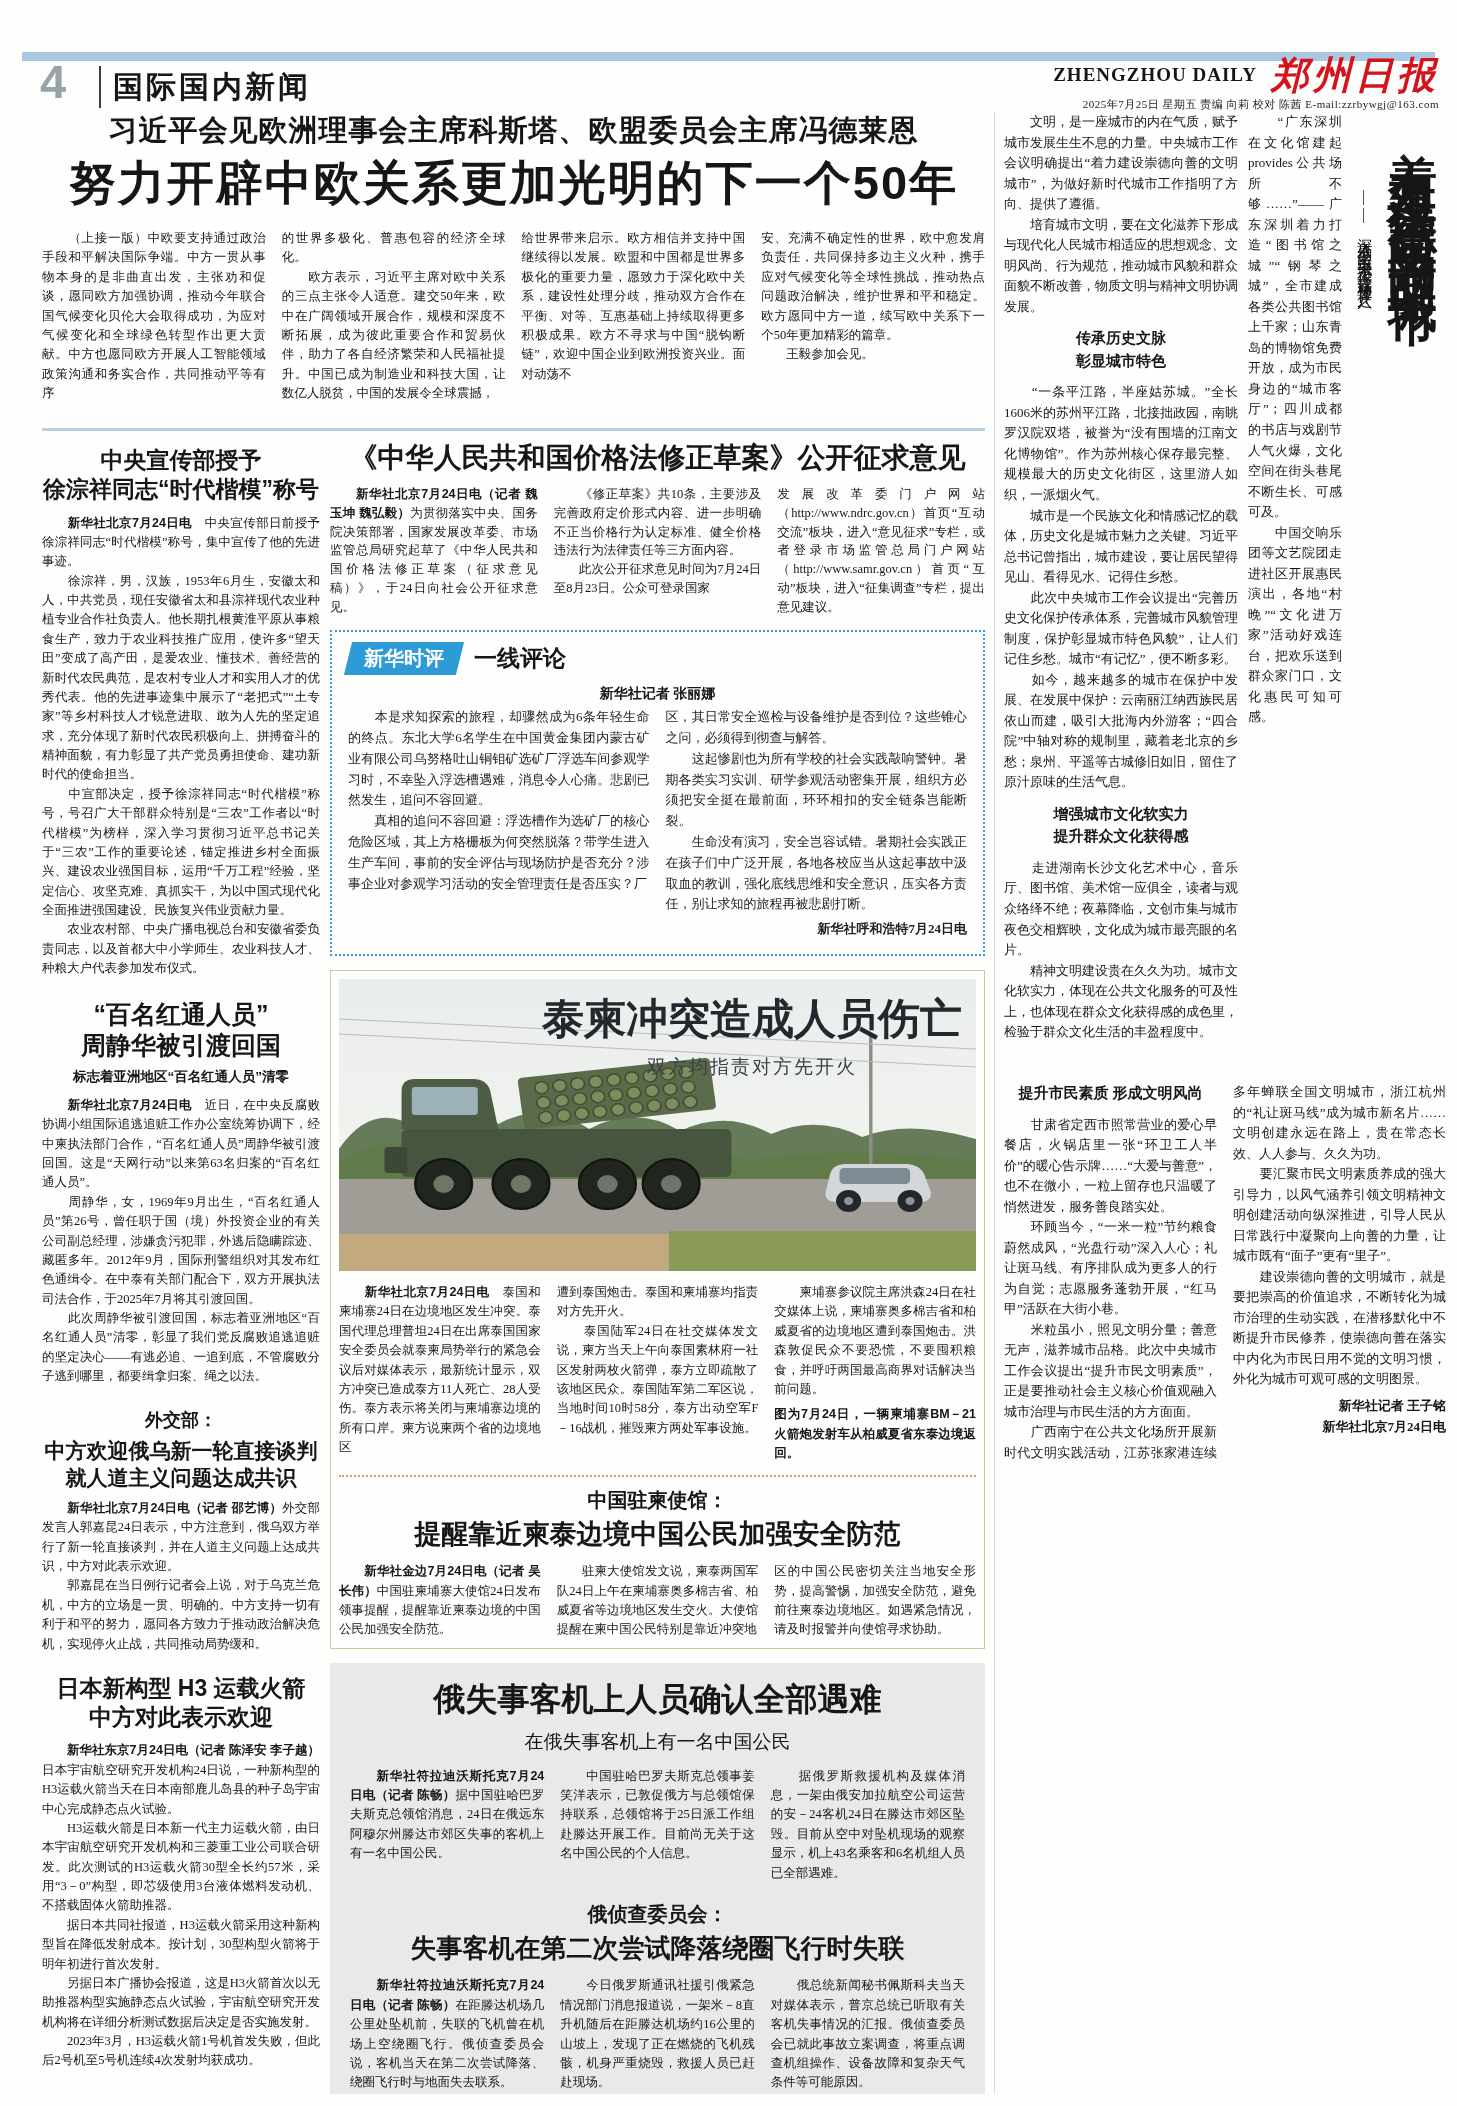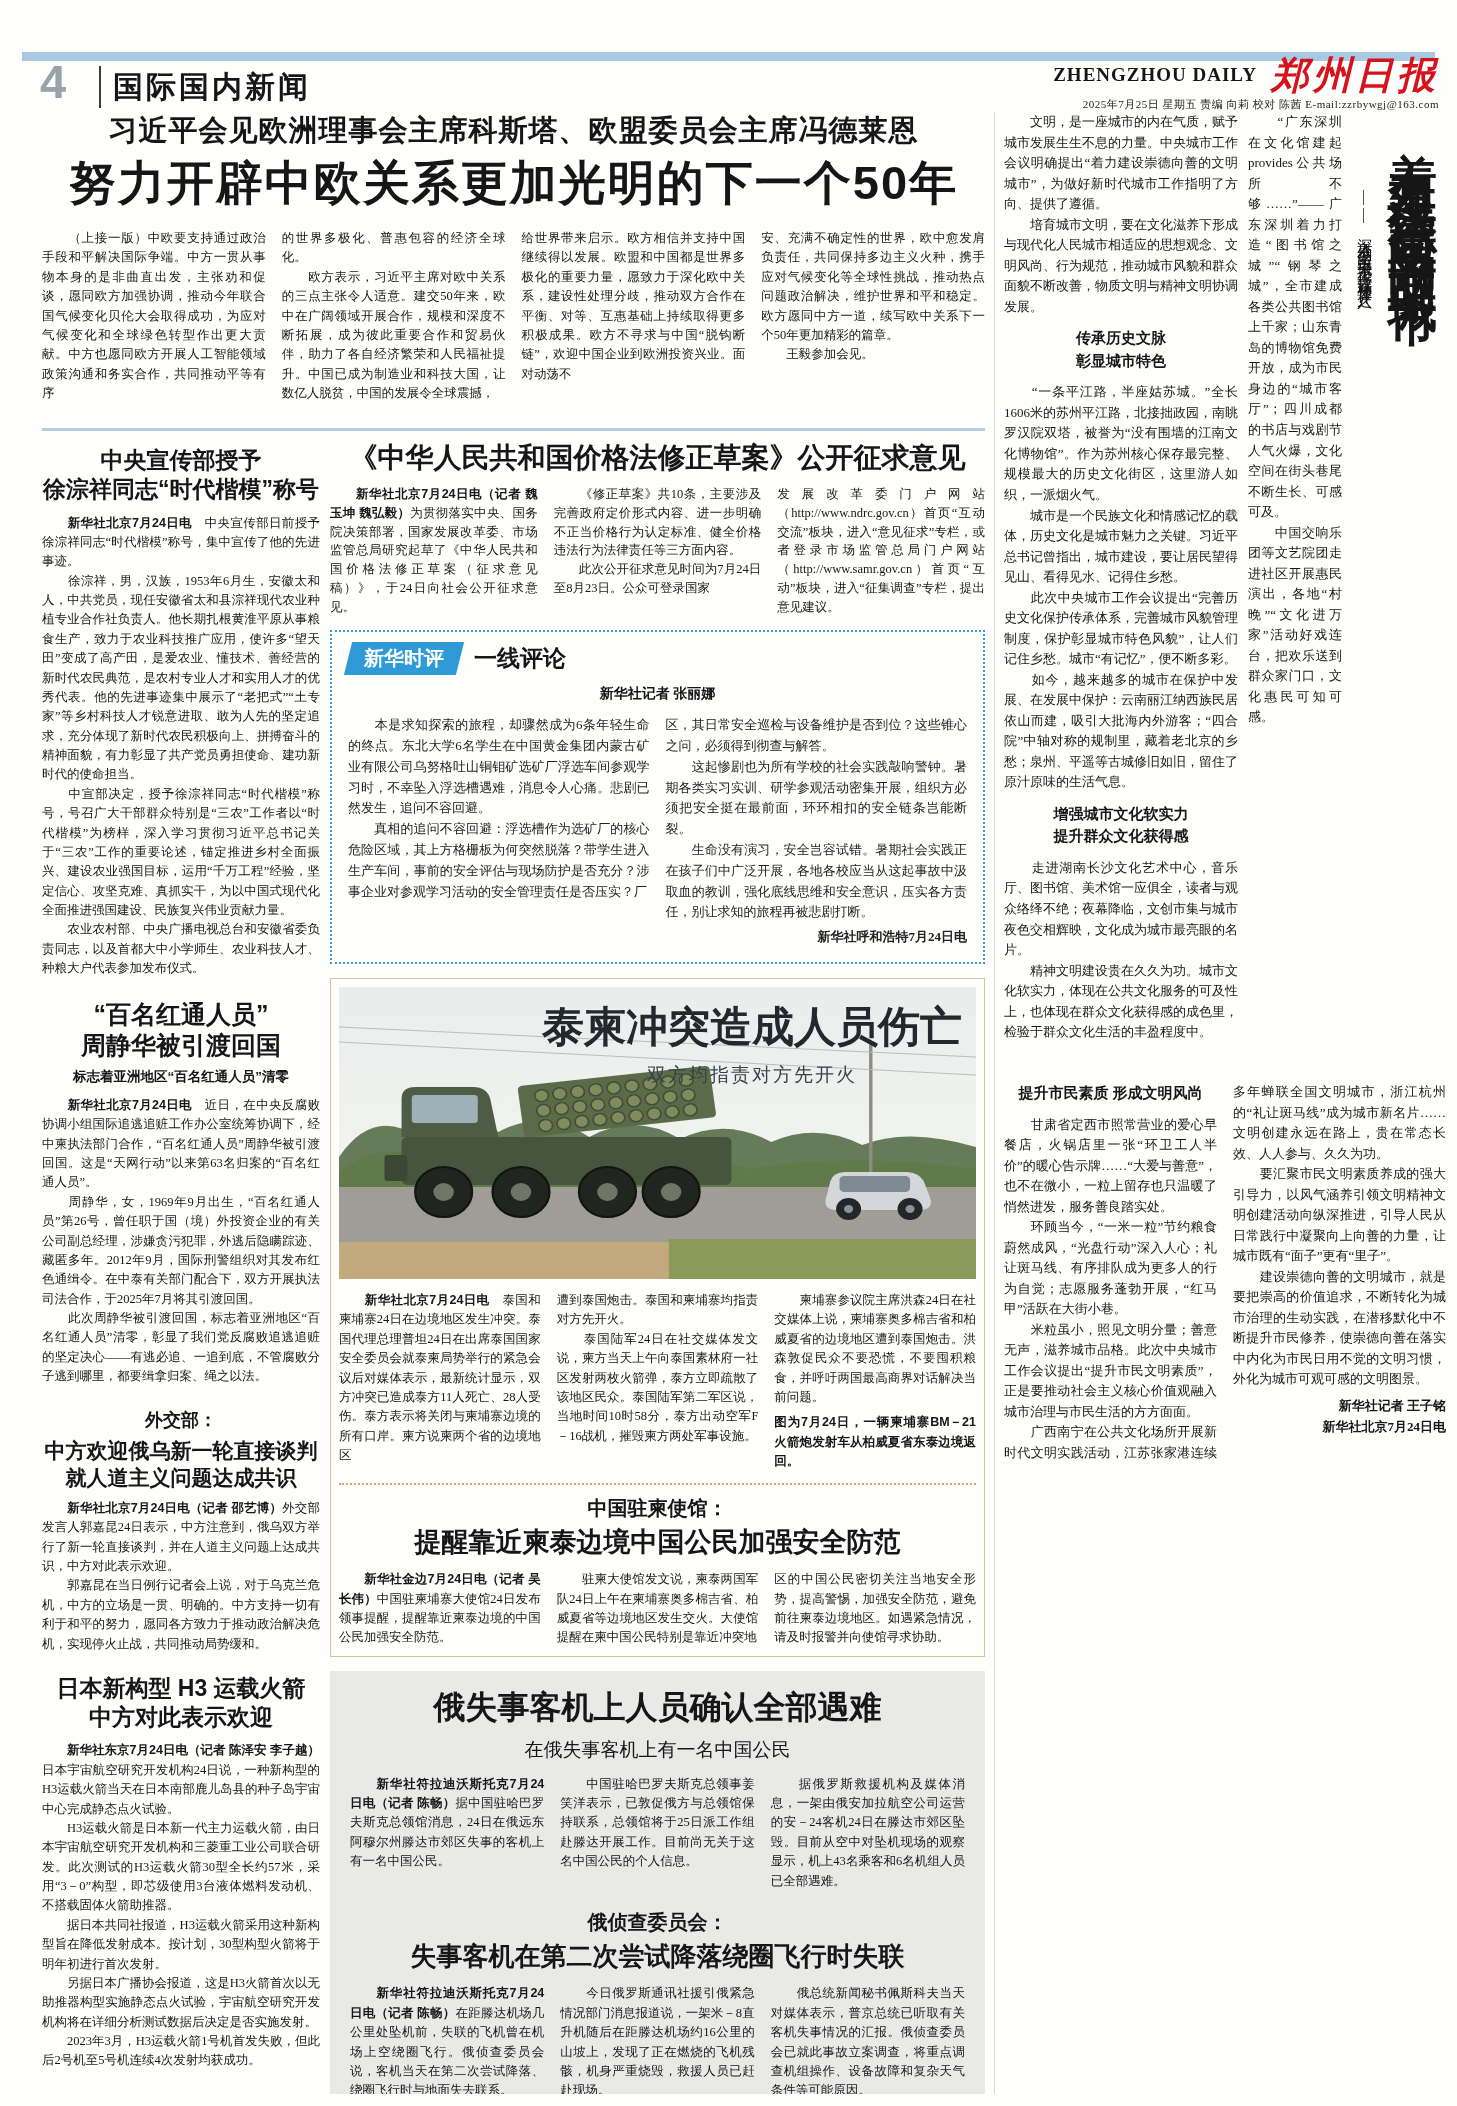--- a/index.html
+++ b/index.html
@@ -39,21 +39,21 @@
   #price-hl{font-size:28px;}
   #price-body{margin-top:10px;font-size:12.5px;line-height:1.5;}
   
   #commentary{margin-top:14px;border:2px dotted #3a9ad9;padding:10px 16px 14px;}
   #comm-tags{display:flex;align-items:center;gap:14px;}
   #comm-tag1{background:#2e9bd6;color:#fff;font-weight:bold;font-size:20px;padding:3px 16px;transform:skewX(-14deg);font-family:"Liberation Sans","DejaVu Sans",sans-serif;}
   #comm-tag1 span{display:inline-block;transform:skewX(14deg);}
   #comm-tag2{font-size:23px;font-weight:bold;font-family:"Liberation Sans","DejaVu Sans",sans-serif;}
   #comm-hl{font-size:33px;margin-top:12px;}
   #comm-byline{text-align:center;font-size:14px;font-weight:bold;margin-top:10px;}
-  #comm-body{margin-top:12px;font-size:13px;line-height:1.6;color:#222;}
+  #comm-body{margin-top:4px;font-size:13px;line-height:1.6;color:#222;}
   .sign-line{text-align:right;font-weight:bold;margin-top:4px;}
   
   #conflict-box{margin-top:14px;border:1px solid #d8c49a;padding:8px;}
   #photo-wrap{position:relative;height:292px;}
   #photo-wrap svg{display:block;width:100%;height:100%;}
   #photo-title-wrap{position:absolute;top:14px;right:14px;text-align:center;}
   #photo-title{font-size:42px;color:#23282e;}
   #photo-subtitle{font-size:19px;color:#39414a;margin-top:8px;letter-spacing:2px;font-family:"Liberation Sans","DejaVu Sans",sans-serif;}
   #conflict-caption{margin-top:12px;font-size:12.5px;line-height:1.55;}
   .fig-cap{font-weight:bold;font-family:"Liberation Sans","DejaVu Sans",sans-serif;}

